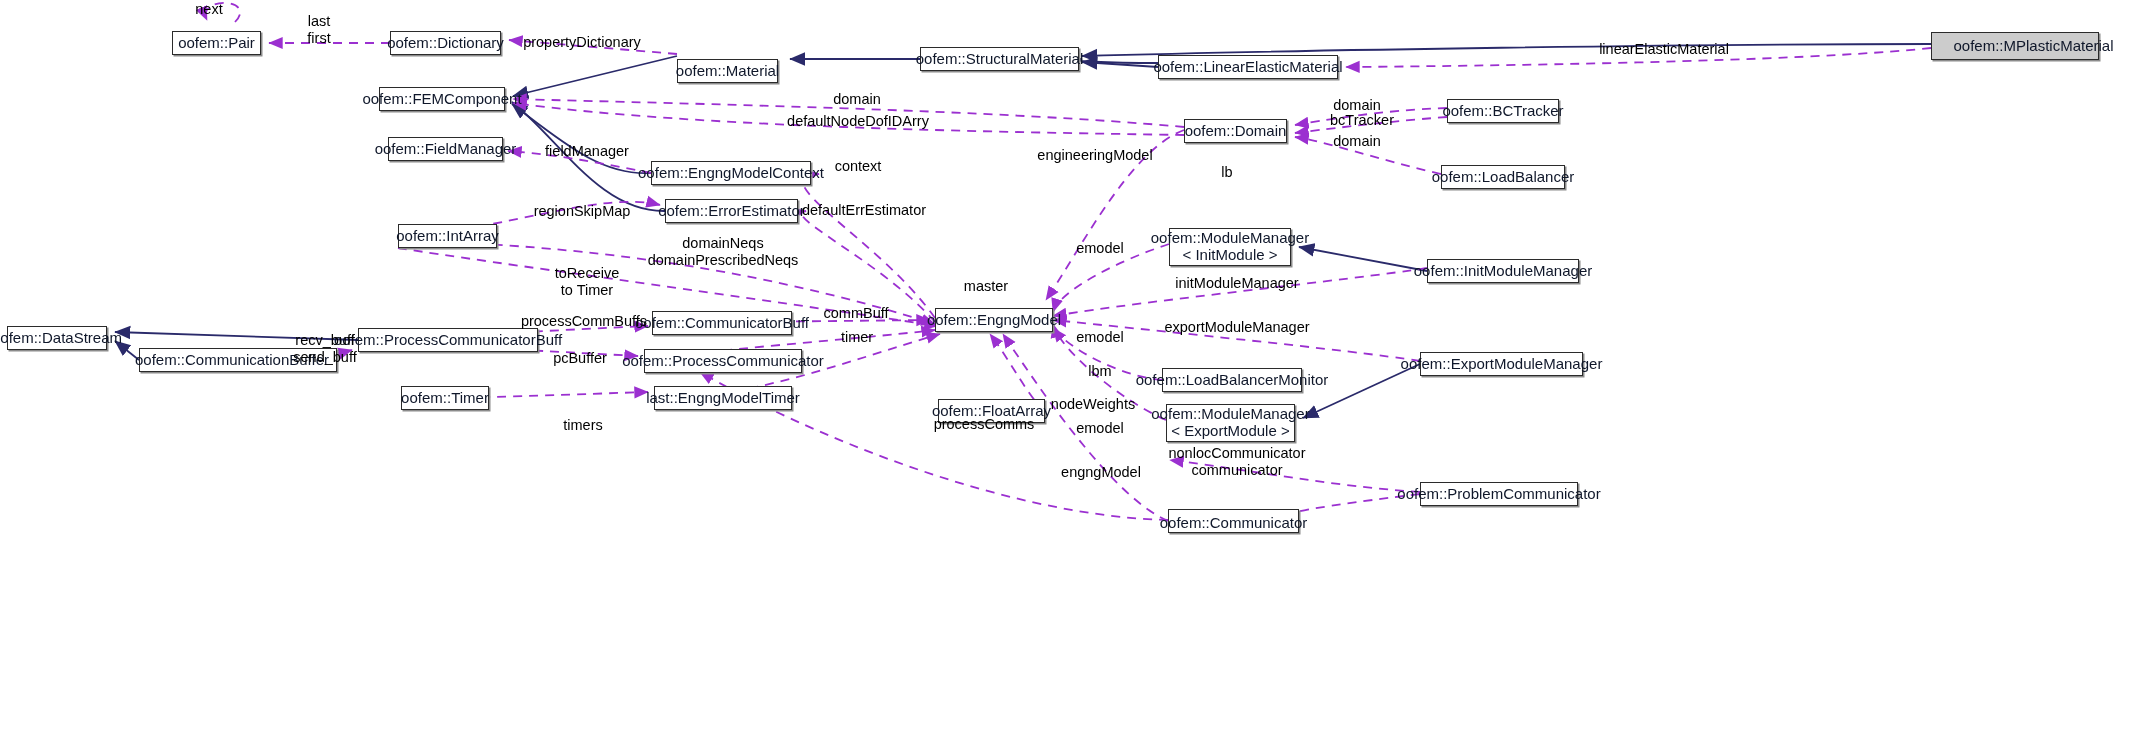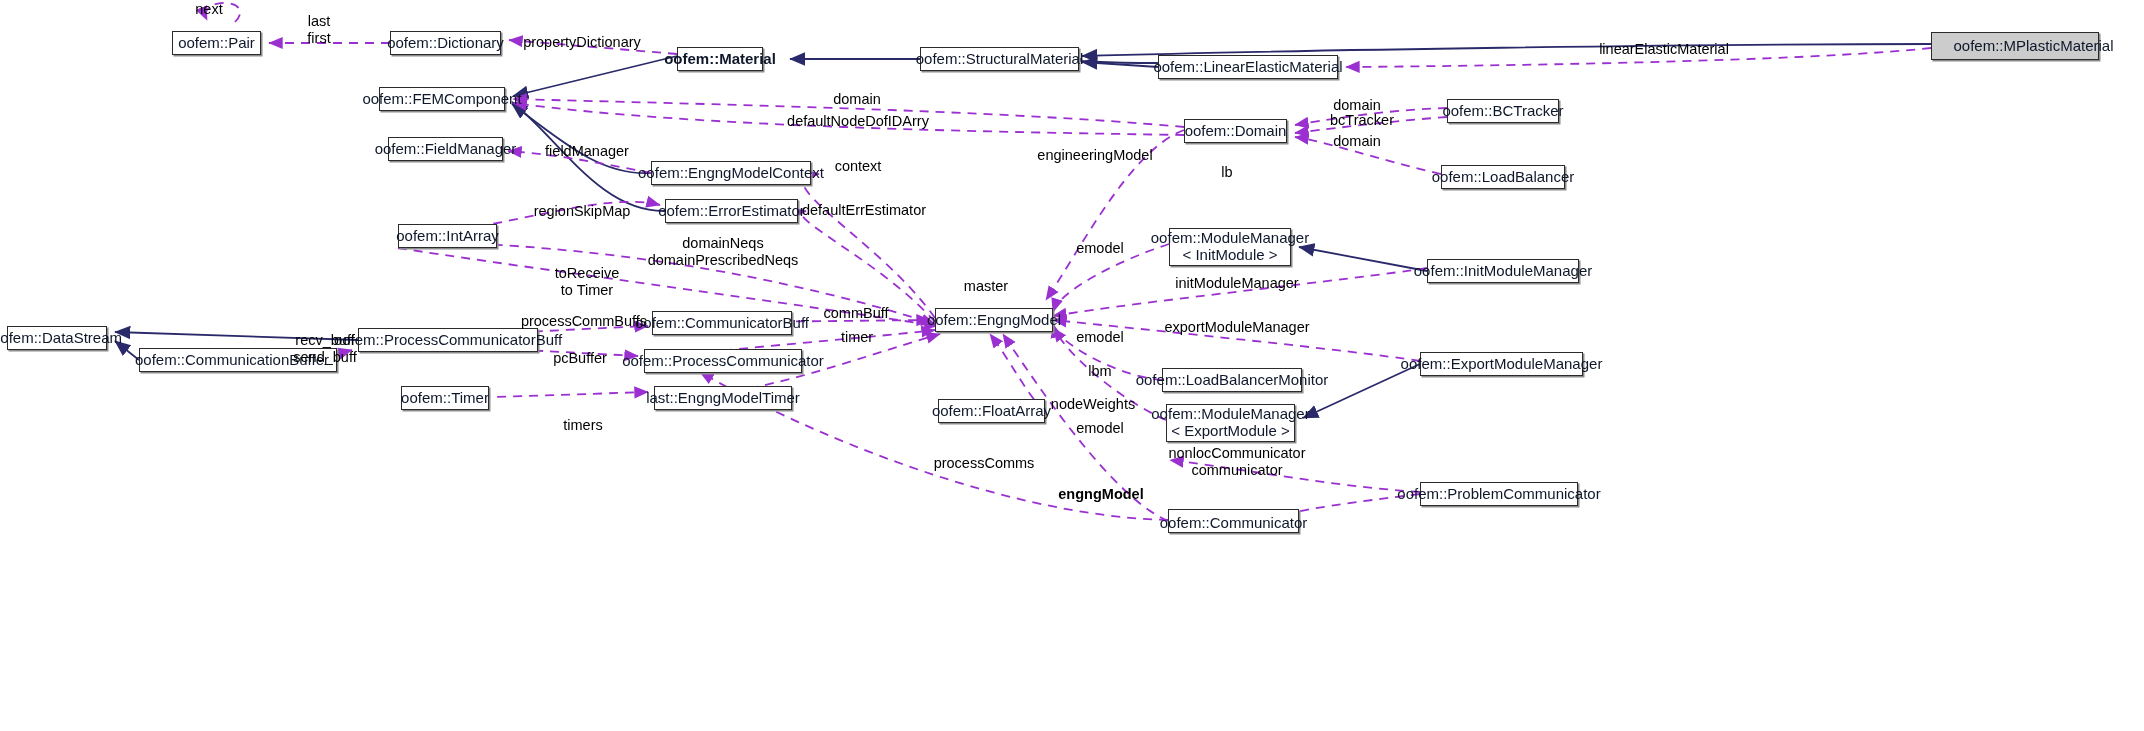--- a/index.html
+++ b/index.html
@@ -123,21 +123,21 @@
       <path d="M 1168 520 C 1000 516 800 430 700 372"></path>
       <path d="M 654 398 C 750 400 850 360 940 334"></path>
     </g>
   </svg>
 <div class="node" style="left: 172px; top: 31px; width: 89px; height: 24px;">
       <span class="nline">oofem::Pair</span>
     </div>
     <div class="node" style="left: 390px; top: 31px; width: 111px; height: 24px;">
       <span class="nline">oofem::Dictionary</span>
     </div>
-    <div class="node" style="left: 677px; top: 47px; width: 86px; height: 24px; font-weight: bold;">
+    <div class="node" style="left: 677px; top: 59px; width: 101px; height: 24px;">
       <span class="nline">oofem::Material</span>
     </div>
     <div class="node" style="left: 920px; top: 47px; width: 159px; height: 24px;">
       <span class="nline">oofem::StructuralMaterial</span>
     </div>
     <div class="node" style="left: 1158px; top: 55px; width: 180px; height: 24px;">
       <span class="nline">oofem::LinearElasticMaterial</span>
     </div>
     <div class="node highlight" style="left: 1931px; top: 32px; width: 168px; height: 28px; padding-left: 44px;">
       <span class="nline">oofem::MPlasticMaterial</span>
@@ -310,19 +310,19 @@
     <div class="edge-label" style="left: 1093px; top: 404px;">
       <span class="lline">nodeWeights</span>
     </div>
     <div class="edge-label" style="left: 1100px; top: 428px;">
       <span class="lline">emodel</span>
     </div>
     <div class="edge-label" style="left: 1237px; top: 462px;">
       <span class="lline">nonlocCommunicator</span>
       <span class="lline">communicator</span>
     </div>
-    <div class="edge-label" style="left: 984px; top: 463px;">
+    <div class="edge-label" style="left: 984px; top: 424px;">
       <span class="lline">processComms</span>
     </div>
-    <div class="edge-label" style="left: 1101px; top: 494px; font-weight: bold;">
+    <div class="edge-label" style="left: 1101px; top: 472px;">
       <span class="lline">engngModel</span>
     </div>
   </div>
 
 </body></html>

